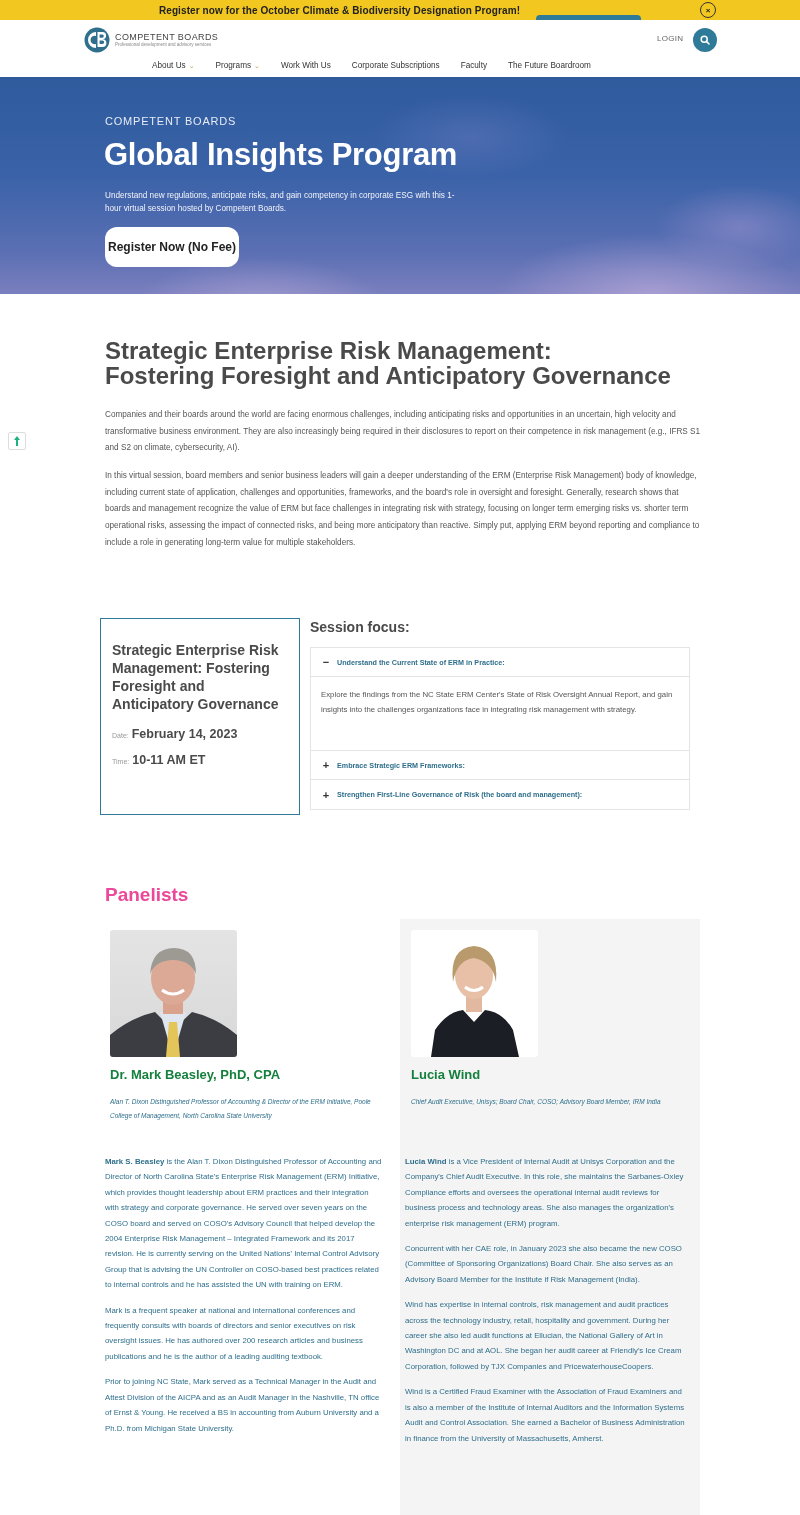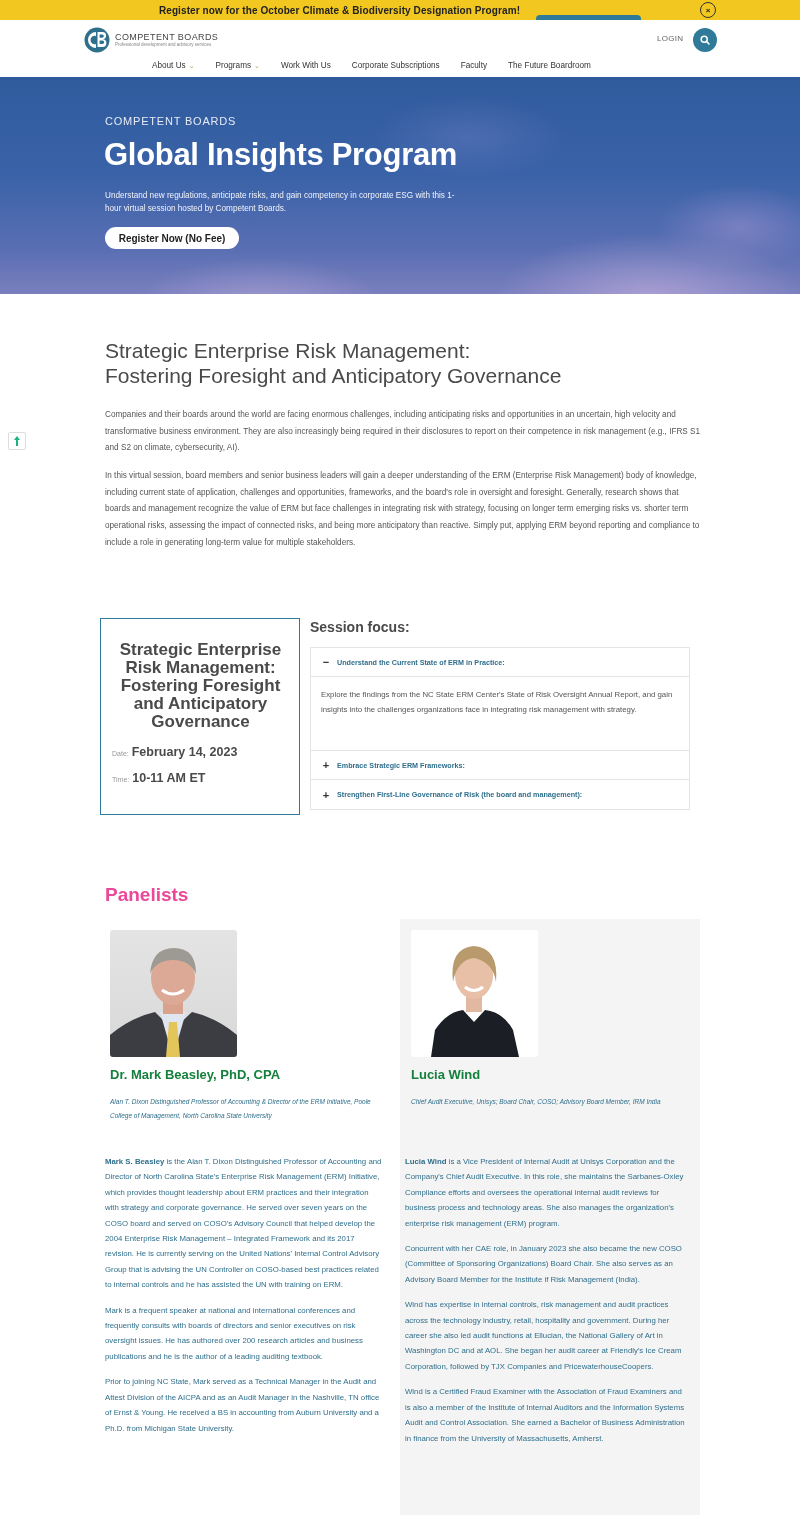--- a/index.html
+++ b/index.html
@@ -29,30 +29,30 @@
     background:
       radial-gradient(ellipse 180px 70px at 260px 230px, rgba(190,175,220,0.55), transparent 70%),
       radial-gradient(ellipse 220px 90px at 650px 220px, rgba(200,180,225,0.6), transparent 70%),
       radial-gradient(ellipse 120px 60px at 740px 150px, rgba(160,150,210,0.5), transparent 70%),
       radial-gradient(ellipse 140px 60px at 470px 60px, rgba(120,130,200,0.35), transparent 70%),
       linear-gradient(180deg, #2f5b9d 0%, #3a62a8 45%, #5a6fb3 80%, #7a7fbe 100%);
   }
   .hero-kicker { position: absolute; left: 105px; top: 38px; font-size: 11px; color: #e6ebf5; letter-spacing: 0.8px; }
   .hero-title { position: absolute; left: 104px; top: 60px; font-size: 31px; color: #ffffff; font-weight: bold; letter-spacing: -0.3px; }
   .hero-desc { position: absolute; left: 105px; top: 113px; width: 360px; font-size: 8.2px; line-height: 12.5px; color: #f1f3fa; }
-  .hero-btn { position: absolute; left: 105px; top: 150px; width: 134px; height: 22px; background: #fff; color: #222; border-radius: 12px; font-size: 10px; font-weight: bold; display: flex; align-items: center; justify-content: center; }
-
-  
-  .intro-title { position: absolute; left: 105px; top: 338px; width: 600px; font-size: 21px; line-height: 25px; font-weight: normal; color: #4a4a4a; }
+  .hero-btn { position: absolute; left: 105px; top: 150px; width: 134px; height: 40px; background: #fff; color: #222; border-radius: 12px; font-size: 12px; font-weight: bold; display: flex; align-items: center; justify-content: center; }
+
+  
+  .intro-title { position: absolute; left: 105px; top: 338px; width: 600px; font-size: 24px; line-height: 25px; font-weight: bold; color: #4a4a4a; }
   .intro-p { position: absolute; left: 105px; width: 596px; font-size: 8.2px; line-height: 16.7px; color: #555; }
   .scroll-top { position: absolute; left: 8px; top: 432px; width: 18px; height: 18px; border: 1px solid #ddd; border-radius: 2px; background: #fff; display: flex; align-items: center; justify-content: center; }
 
   
   .event-card { position: absolute; left: 100px; top: 618px; width: 200px; height: 197px; border: 1.5px solid #2f7a98; padding: 22px 10px 0 11px; }
-  .event-title { font-size: 17px; line-height: 18px; font-weight: bold; color: #4a4a4a; text-align: center; }
+  .event-title { font-size: 14px; line-height: 18px; font-weight: bold; color: #4a4a4a; }
   .event-row { margin-top: 14px; display: flex; align-items: baseline; }
   .event-label { font-size: 7px; color: #999; margin-right: 3px; }
   .event-value { font-size: 12.5px; color: #4a4a4a; font-weight: bold; }
   .event-row.time { margin-top: 12px; }
 
   
   .focus-title { position: absolute; left: 310px; top: 619px; font-size: 14px; font-weight: bold; color: #4a4a4a; }
   .accordion { position: absolute; left: 310px; top: 647px; width: 380px; border: 1px solid #e4e4e4; }
   .acc-head { height: 29px; display: flex; align-items: center; padding-left: 10px; border-bottom: 1px solid #e4e4e4; }
   .acc-head:last-child { border-bottom: none; }

